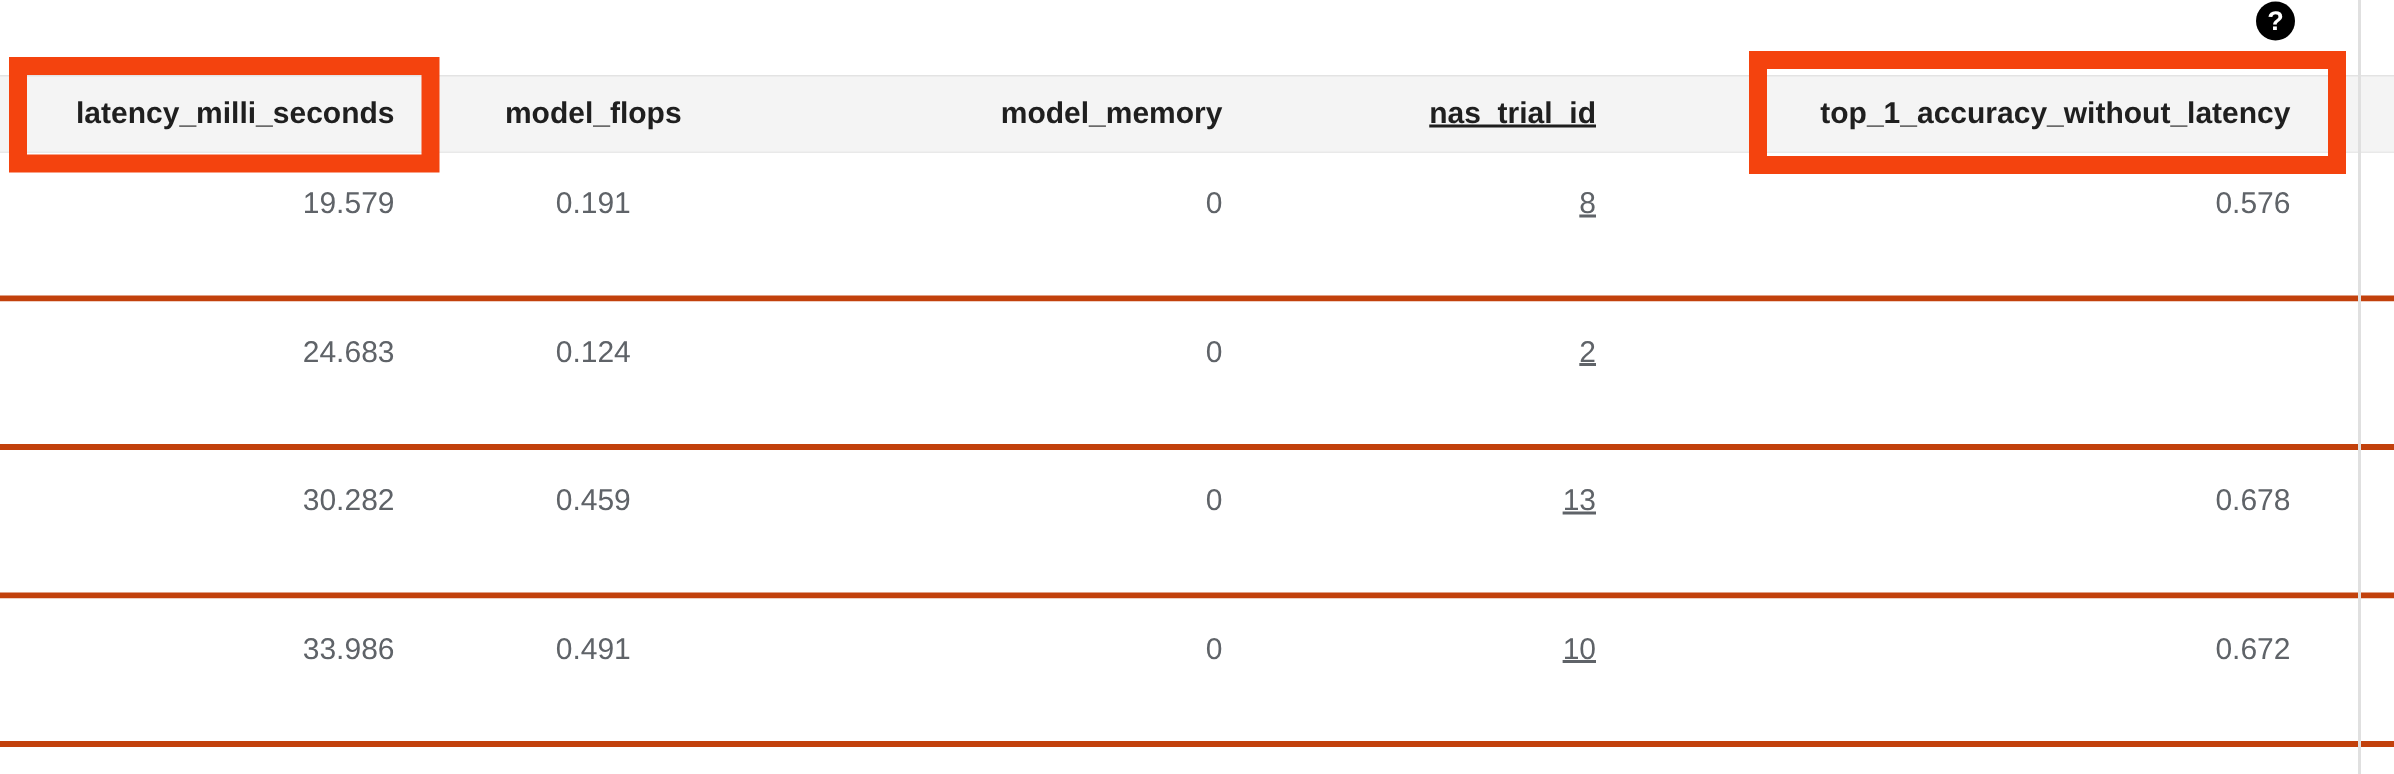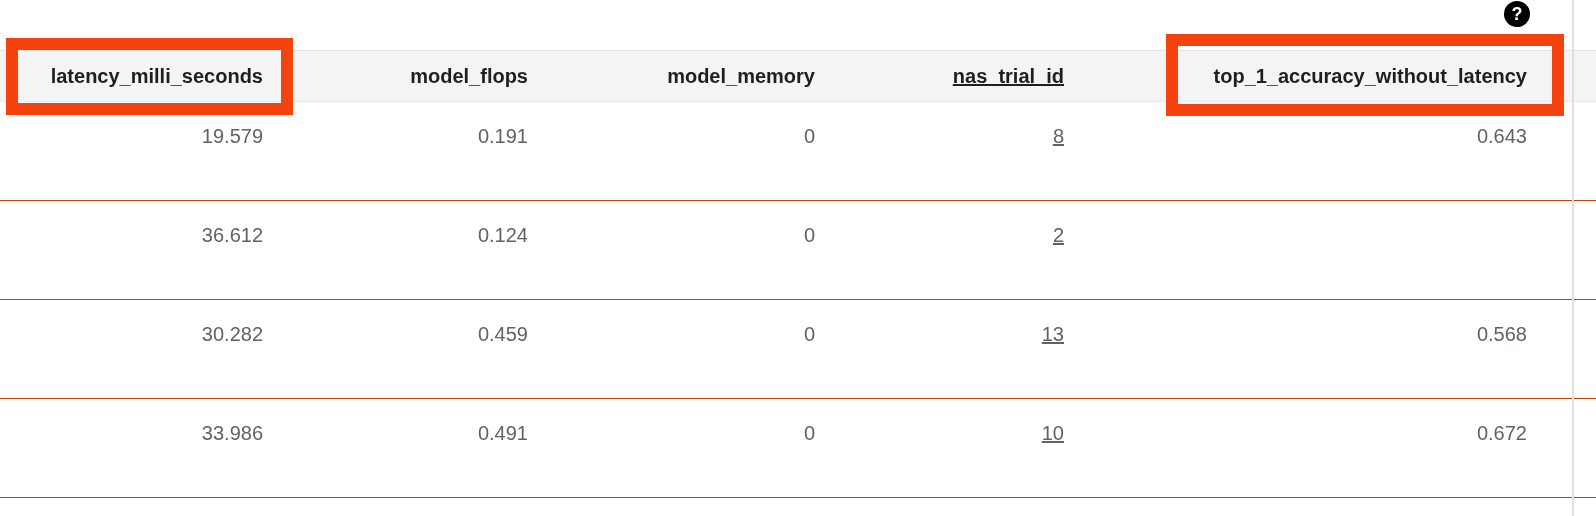--- a/index.html
+++ b/index.html
@@ -25,31 +25,31 @@
   .hdr-cell {
     font-size: 20px; font-weight: bold; color: #1f1f1f;
     text-align: right; white-space: nowrap;
     cursor: pointer;
   }
 
   .data-row {
     display: flex;
     width: 1596px; height: 99px;
     background: #ffffff;
-    border-bottom: 1px solid #c2410c;
+    border-bottom: 4px solid #c2410c;
   }
   .data-cell {
     font-size: 20px; color: #5f6368;
     text-align: right; white-space: nowrap;
     padding-top: 23px;
   }
 
   
   .c0 { width: 263px; }
-  .c1 { width: 265px; }
+  .c1 { width: 265px; text-align: center; }
   .c2 { width: 287px; }
   .c3 { width: 249px; text-decoration: underline; }
   .c4 { width: 510px; padding-right: 47px; }
 
   
   .v-divider {
     position: absolute; left: 1572px; top: 0;
     width: 2px; height: 516px;
     background: #e0e0e0;
   }
@@ -89,36 +89,36 @@
     <div class="hdr-cell c2">model_memory</div>
     <div class="hdr-cell c3">nas_trial_id</div>
     <div class="hdr-cell c4">top_1_accuracy_without_latency</div>
   </div>
 
   <div class="data-row">
     <div class="data-cell c0">19.579</div>
     <div class="data-cell c1">0.191</div>
     <div class="data-cell c2">0</div>
     <div class="data-cell c3">8</div>
-    <div class="data-cell c4">0.643</div>
+    <div class="data-cell c4">0.576</div>
   </div>
 
   <div class="data-row">
-    <div class="data-cell c0">36.612</div>
+    <div class="data-cell c0">24.683</div>
     <div class="data-cell c1">0.124</div>
     <div class="data-cell c2">0</div>
     <div class="data-cell c3">2</div>
   </div>
 
   <div class="data-row">
     <div class="data-cell c0">30.282</div>
     <div class="data-cell c1">0.459</div>
     <div class="data-cell c2">0</div>
     <div class="data-cell c3">13</div>
-    <div class="data-cell c4">0.568</div>
+    <div class="data-cell c4">0.678</div>
   </div>
 
   <div class="data-row">
     <div class="data-cell c0">33.986</div>
     <div class="data-cell c1">0.491</div>
     <div class="data-cell c2">0</div>
     <div class="data-cell c3">10</div>
     <div class="data-cell c4">0.672</div>
   </div>
 

